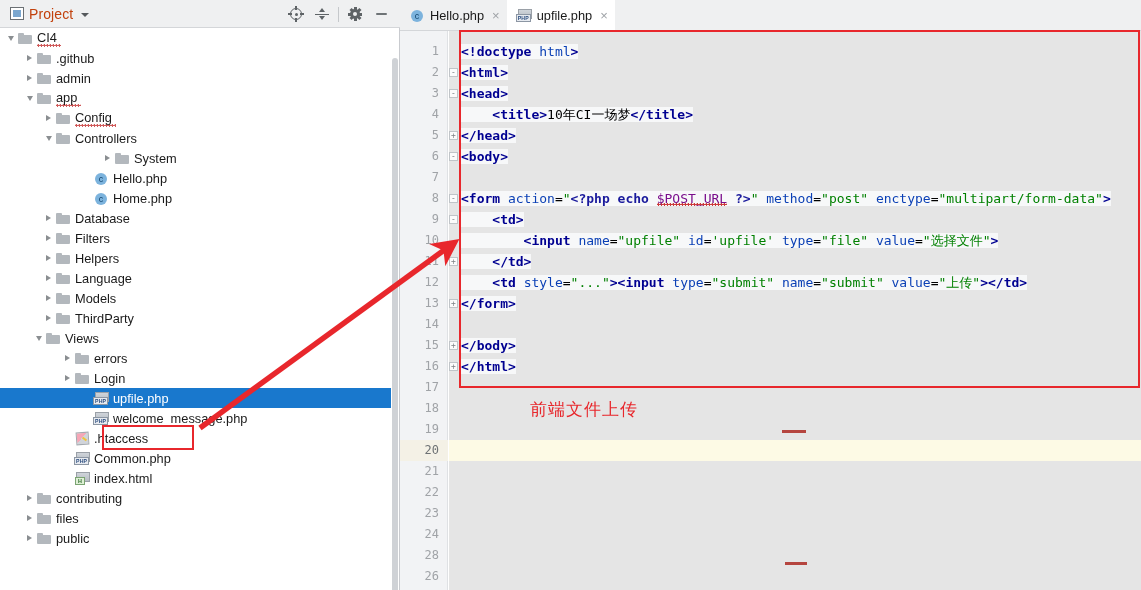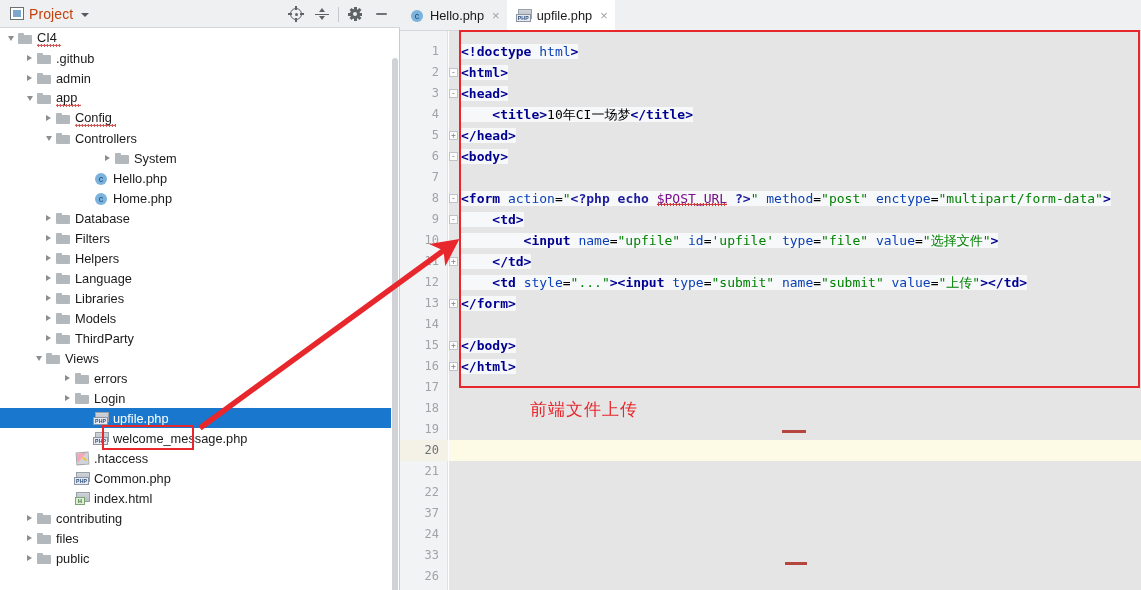--- a/index.html
+++ b/index.html
@@ -491,27 +491,20 @@
           </span>
           <span class="ic ic-folder"></span>
           <span class="tree-label">Helpers</span>
         </div>
         <div class="tree-row" style="padding-left: 42px;">
           <span class="twisty">
             <span class="chev-r"></span>
           </span>
           <span class="ic ic-folder"></span>
           <span class="tree-label">Language</span>
-        </div>
-        <div class="tree-row" style="padding-left: 42px;">
-          <span class="twisty">
-            <span class="chev-r"></span>
-          </span>
-          <span class="ic ic-folder"></span>
-          <span class="tree-label">Libraries</span>
         </div>
         <div class="tree-row" style="padding-left: 42px;">
           <span class="twisty">
             <span class="chev-r"></span>
           </span>
           <span class="ic ic-folder"></span>
           <span class="tree-label">Models</span>
         </div>
         <div class="tree-row" style="padding-left: 42px;">
           <span class="twisty">
@@ -626,23 +619,23 @@
         <div class="lnum" style="top: 262px;">13</div>
         <div class="lnum" style="top: 283px;">14</div>
         <div class="lnum" style="top: 304px;">15</div>
         <div class="lnum" style="top: 325px;">16</div>
         <div class="lnum" style="top: 346px;">17</div>
         <div class="lnum" style="top: 367px;">18</div>
         <div class="lnum" style="top: 388px;">19</div>
         <div class="lnum cur" style="top: 409px;">20</div>
         <div class="lnum" style="top: 430px;">21</div>
         <div class="lnum" style="top: 451px;">22</div>
-        <div class="lnum" style="top: 472px;">37</div>
+        <div class="lnum" style="top: 472px;">23</div>
         <div class="lnum" style="top: 493px;">24</div>
-        <div class="lnum" style="top: 514px;">33</div>
+        <div class="lnum" style="top: 514px;">28</div>
         <div class="lnum" style="top: 535px;">26</div>
         <div class="lnum" style="top: 556px;">27</div>
       </div>
 
     <div id="code-area">
         <div id="cur-line-hl" style="top: 409px;"></div>
         <div class="cline" style="top: 10px; padding-left: 12px;"><span class="seg"><span class="tk-tag">&lt;!doctype </span><span class="tk-attr">html</span><span class="tk-tag">&gt;</span></span></div>
         <div class="cline" style="top: 31px; padding-left: 12px; position: absolute;"><span class="fold" style="top: 6px; left: 0px;">-</span><span class="seg"><span class="tk-tag">&lt;html&gt;</span></span></div>
         <div class="cline" style="top: 52px; padding-left: 12px; position: absolute;"><span class="fold" style="top: 6px; left: 0px;">-</span><span class="seg"><span class="tk-tag">&lt;head&gt;</span></span></div>
         <div class="cline" style="top: 73px; padding-left: 12px;"><span class="seg"><span class="tk-tag">    &lt;title&gt;</span><span class="tk-plain">10年CI一场梦</span><span class="tk-tag">&lt;/title&gt;</span></span></div>

